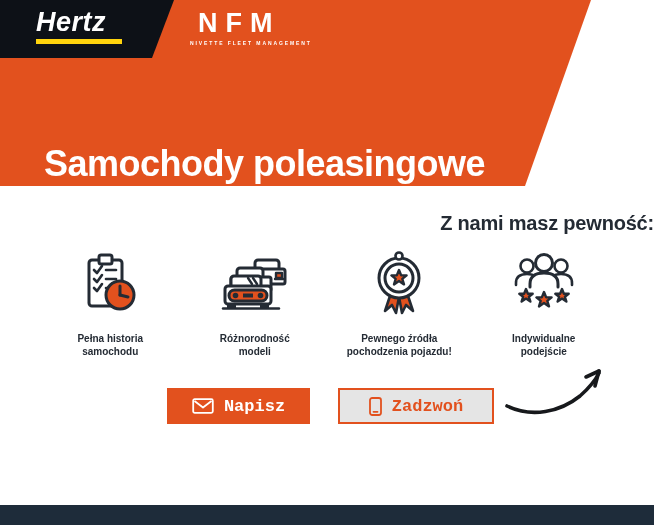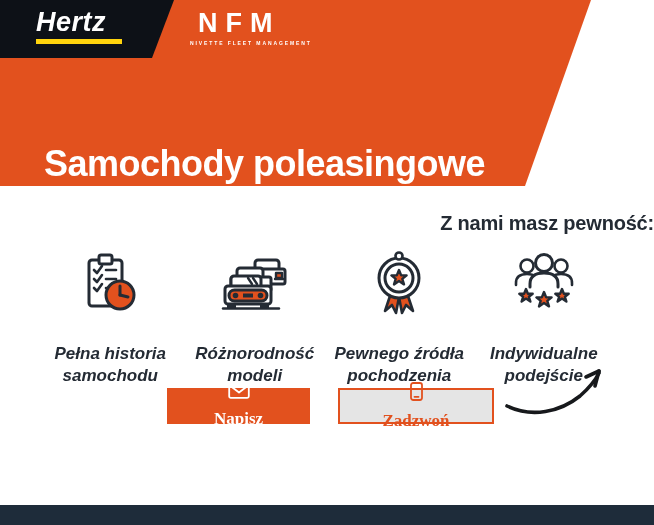--- a/index.html
+++ b/index.html
@@ -44,29 +44,28 @@
   
   .heading {
     position:absolute; left:0; top:212px; width:654px; text-align:right;
     color:#242b34; font-size:20px; font-weight:bold; letter-spacing:-0.2px;
   }
   
   .features { position:absolute; left:38px; top:246px; width:578px; display:flex; }
   .feature { flex:1; text-align:center; }
   .feature-icon { height:78px; display:flex; align-items:center; justify-content:center; }
   .feature-label {
-    margin-top:19px; color:#242b34; font-size:17px; font-weight:bold; line-height:1.28;font-style:italic;
+    margin-top:9px; color:#242b34; font-size:10px; font-weight:bold; line-height:1.28;
   }
   
   .btn {
     position:absolute; top:388px; height:36px; box-sizing:border-box;
     display:flex; align-items:center; justify-content:center; gap:10px;
-    font-family:Liberation Serif, serif; font-size:17px; font-weight:bold;
+    font-family:Liberation Mono, monospace; font-size:17px; font-weight:bold;
     cursor:pointer;
-    flex-direction:column;
   }
   .btn-napisz { left:167px; width:143px; background:#e2511e; color:#ffffff; border:none; }
   .btn-zadzwon { left:338px; width:156px; background:#e5e5e5; color:#e2511e; border:2px solid #e2511e; }
   
   .arrow { position:absolute; left:494px; top:354px; }
   
   .bottom-bar { position:absolute; left:0; bottom:0; width:654px; height:20px; background:#1e2c3a; }
 </style>
 </head>
 <body>

